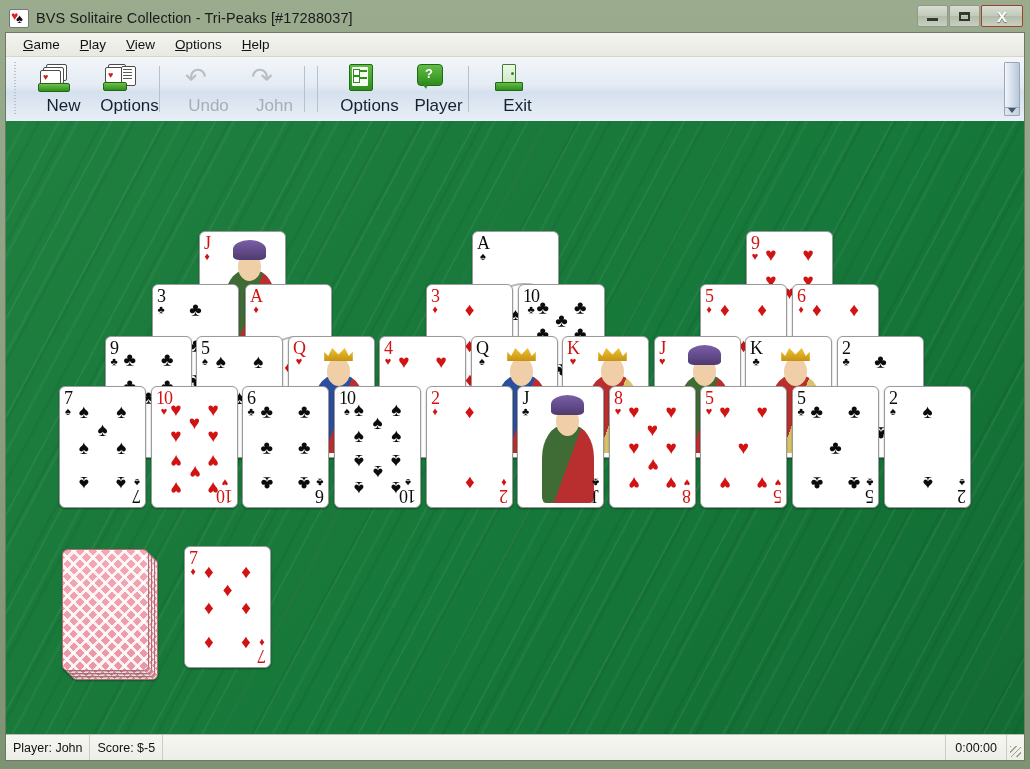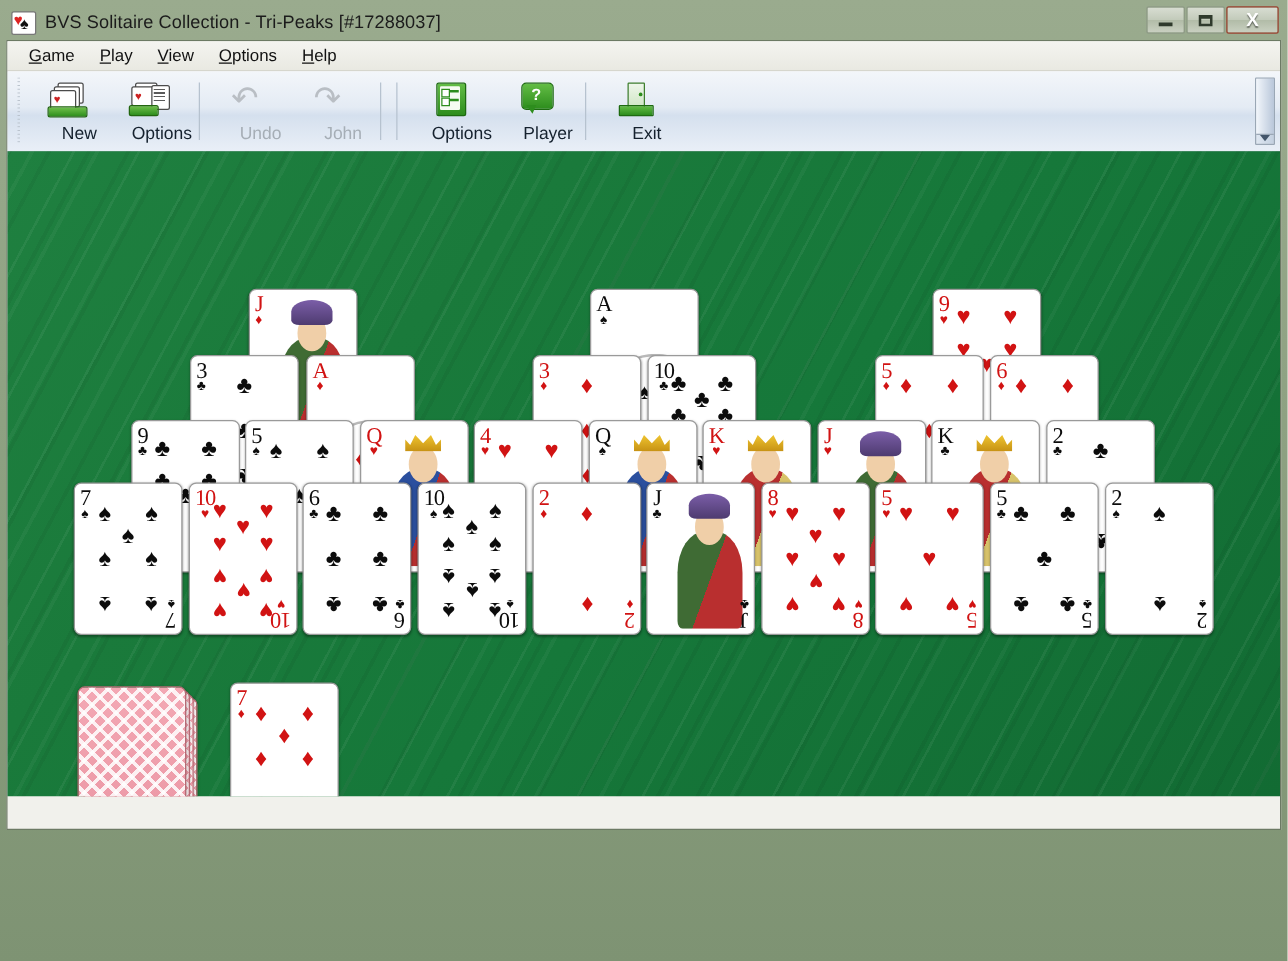--- a/index.html
+++ b/index.html
@@ -40,21 +40,21 @@
     width:40px;
     background:linear-gradient(180deg,#e88a7a 0%,#d4headd 0%,#cf5742 48%,#b93a27 52%,#d2614c 100%);
     border-color:#9c4130;
   }
   .wmin{width:11px;height:3px;background:#2f3a2c;margin-top:7px;}
   .wmax{width:11px;height:9px;border:2px solid #2f3a2c;border-top-width:3px;box-sizing:border-box;}
   .wclose{color:#fff;font-size:15px;font-weight:bold;line-height:15px;
           text-shadow:0 1px 1px rgba(0,0,0,.45);font-family:"Liberation Sans",sans-serif;}
   
   .client{
-    position:relative;height:632px;box-sizing:border-box;
+    position:relative;height:729px;box-sizing:border-box;
     border:1px solid #6c7a64;background:#f1f1ec;
   }
   
   .menubar{
     height:23px;display:flex;align-items:center;
     background:linear-gradient(180deg,#f4f4f0 0%,#e9e9e2 100%);
     border-bottom:1px solid #d6d6cd;padding-left:8px;
   }
   .menu-item{
     font-size:13.5px;color:#111;padding:2px 9px;margin-right:2px;cursor:default;
@@ -68,21 +68,21 @@
   }
   .grip{width:9px;margin:5px 2px 5px 4px;
     background-image:repeating-linear-gradient(180deg,#b9c2cc 0 1px,transparent 1px 3px);
     background-size:2px 3px;background-repeat:repeat-y;background-position:4px 0;
   }
   .tb-btn{
     width:66px;display:flex;flex-direction:column;align-items:center;justify-content:center;
     gap:3px;cursor:default;
   }
   .tb-btn.wide{width:72px;}
-  .tb-label{font-size:14px;color:#15212e;padding-left:19px;}
+  .tb-label{font-size:17px;color:#15212e;padding-left:19px;}
   .tb-btn.disabled .tb-label{color:#a6aeb6;}
   .tb-sep{width:1px;margin:9px 6px;background:#b6c2cf;}
   .tb-icon{height:30px;width:34px;position:relative;}
   .tbscroll{
     position:absolute;right:4px;top:5px;bottom:5px;width:14px;
     background:linear-gradient(90deg,#dfe7f1,#c3d0e0);
     border:1px solid #9aa7b5;border-radius:1px;
   }
   .tbscroll .thumb{position:absolute;left:0;right:0;top:0;height:44px;
     background:linear-gradient(90deg,#f2f6fb,#b9c7da);border-bottom:1px solid #9aa7b5;}
@@ -735,15 +735,22 @@
         <span class="rk red">7</span>
         <span class="st red">♦</span>
       </div>
       <div class="corner br">
         <span class="rk red">7</span>
         <span class="st red">♦</span>
       </div>
         </div>
       </div>
 
+    <div class="statusbar">
+      <div class="st-cell">Player: John</div>
+      <div class="st-cell">Score: $-5</div>
+      <div class="st-grow"></div>
+      <div class="st-time">0:00:00</div>
+      <div class="st-grip"></div>
+    </div>
 
   </div>
 </div>
 
 </body></html>

